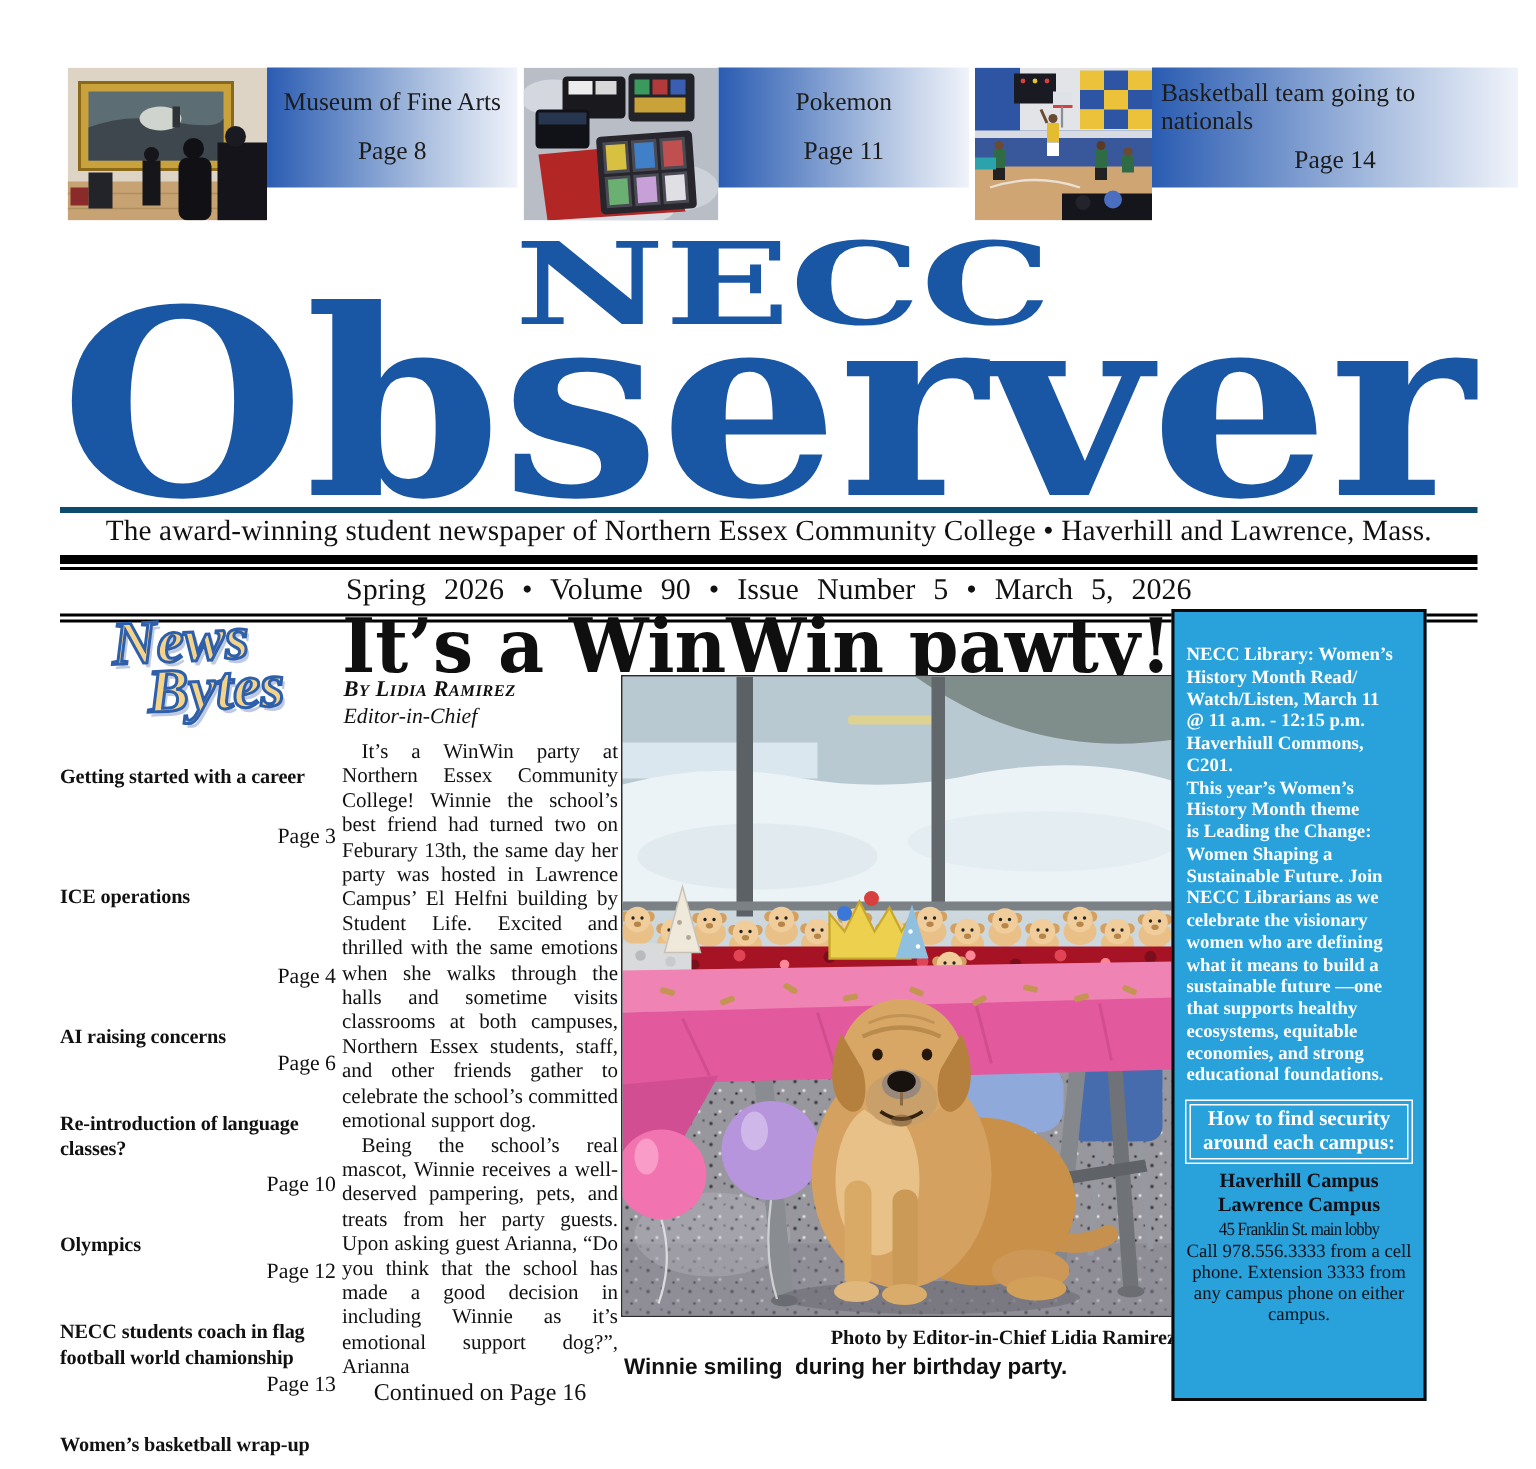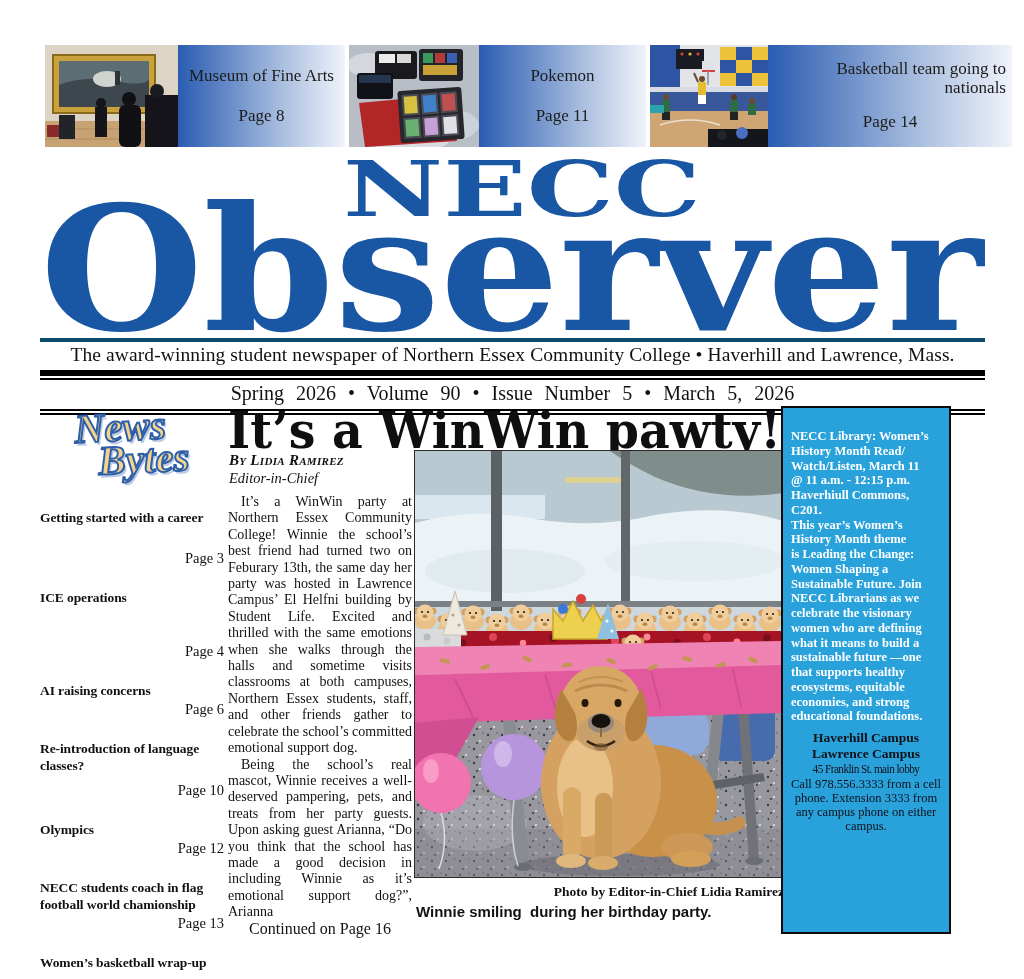--- a/index.html
+++ b/index.html
@@ -3,23 +3,23 @@
 <meta charset="utf-8">
 <style>
   html,body{margin:0;padding:0;background:#ffffff;}
   .page{position:relative;width:1024px;height:979px;background:#fff;margin:0 auto;
         font-family:"Liberation Serif",serif;color:#111;overflow:hidden;}
 
   
   .teaser-row{position:absolute;left:45px;top:45px;height:102px;display:flex;}
   .tz-photo{height:102px;overflow:hidden;flex:none;}
   .tz-photo svg{display:block;}
-  .tz-box{flex:none;height:102px;background:linear-gradient(90deg,#2a5cb2 0%,#a9bedf 62%,#f0f3fa 100%);
+  .tz-box{flex:none;height:80px;background:linear-gradient(90deg,#2a5cb2 0%,#a9bedf 62%,#f0f3fa 100%);
           display:flex;flex-direction:column;justify-content:space-evenly;align-items:center;
-          text-align:right;color:#1c1c1c;font-size:17px;line-height:1.1;}
+          text-align:left;color:#1c1c1c;font-size:17px;line-height:1.1;}
   .tz-label{padding:0 6px;}
   .gap{flex:none;width:4px;height:102px;background:#fff;}
 
   
   .masthead{position:absolute;left:40px;top:150px;width:945px;height:185px;}
   .tagline{position:absolute;left:40px;top:338px;width:945px;box-sizing:border-box;
            border-top:4px solid #0c4a6e;border-bottom:4px solid #000;
            text-align:center;font-size:19.5px;padding:2px 0 4px;letter-spacing:.1px;}
   .dateline{position:absolute;left:40px;top:374px;width:945px;box-sizing:border-box;
             border-top:6px double #000;border-bottom:6px double #000;
@@ -430,20 +430,21 @@
 Sustainable Future. Join
 NECC Librarians as we
 celebrate the visionary
 women who are defining
 what it means to build a
 sustainable future —one
 that supports healthy
 ecosystems, equitable
 economies, and strong
 educational foundations.</div>
+    <div class="sec-box">How to find security around each campus:</div>
     <div class="sec-entries">
       <div class="sec-entry sec-bold">Haverhill Campus</div>
       <div class="sec-entry sec-bold">Lawrence Campus</div>
       <div class="sec-entry sec-cond">45 Franklin St. main lobby</div>
       <div class="sec-entry">Call 978.556.3333 from a cell phone. Extension 3333 from any campus phone on either campus.</div>
     </div>
   </div>
 
 </div>
 

